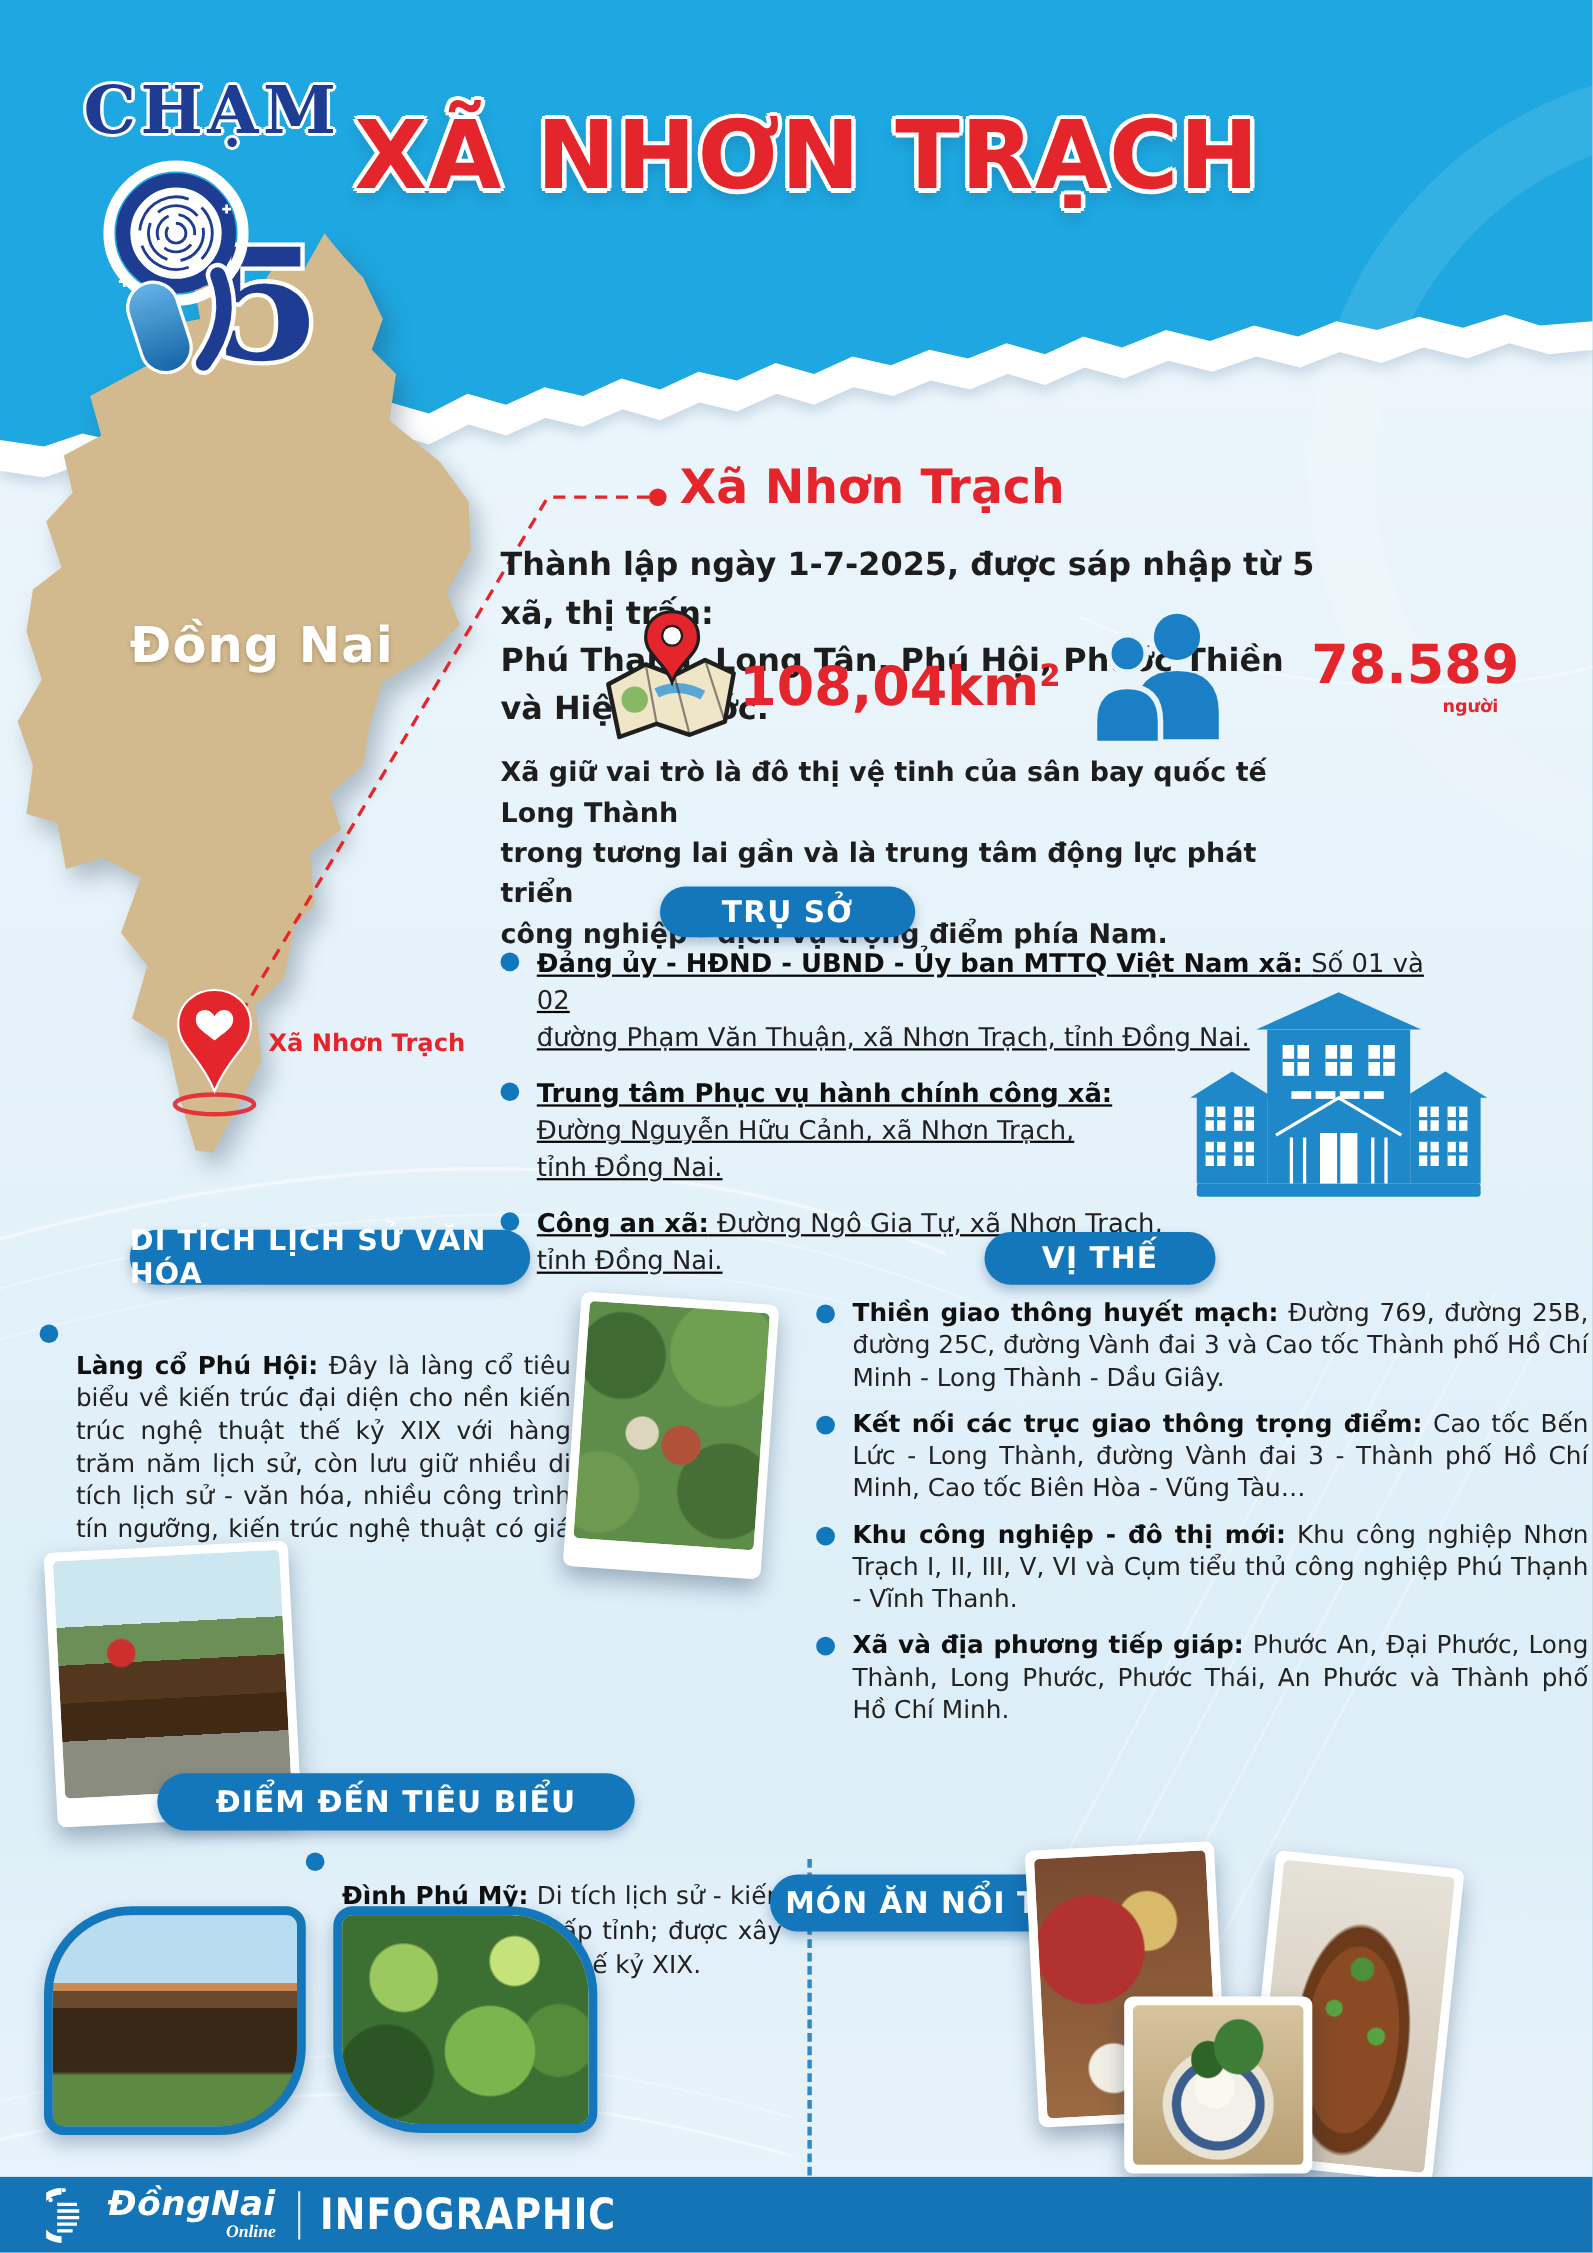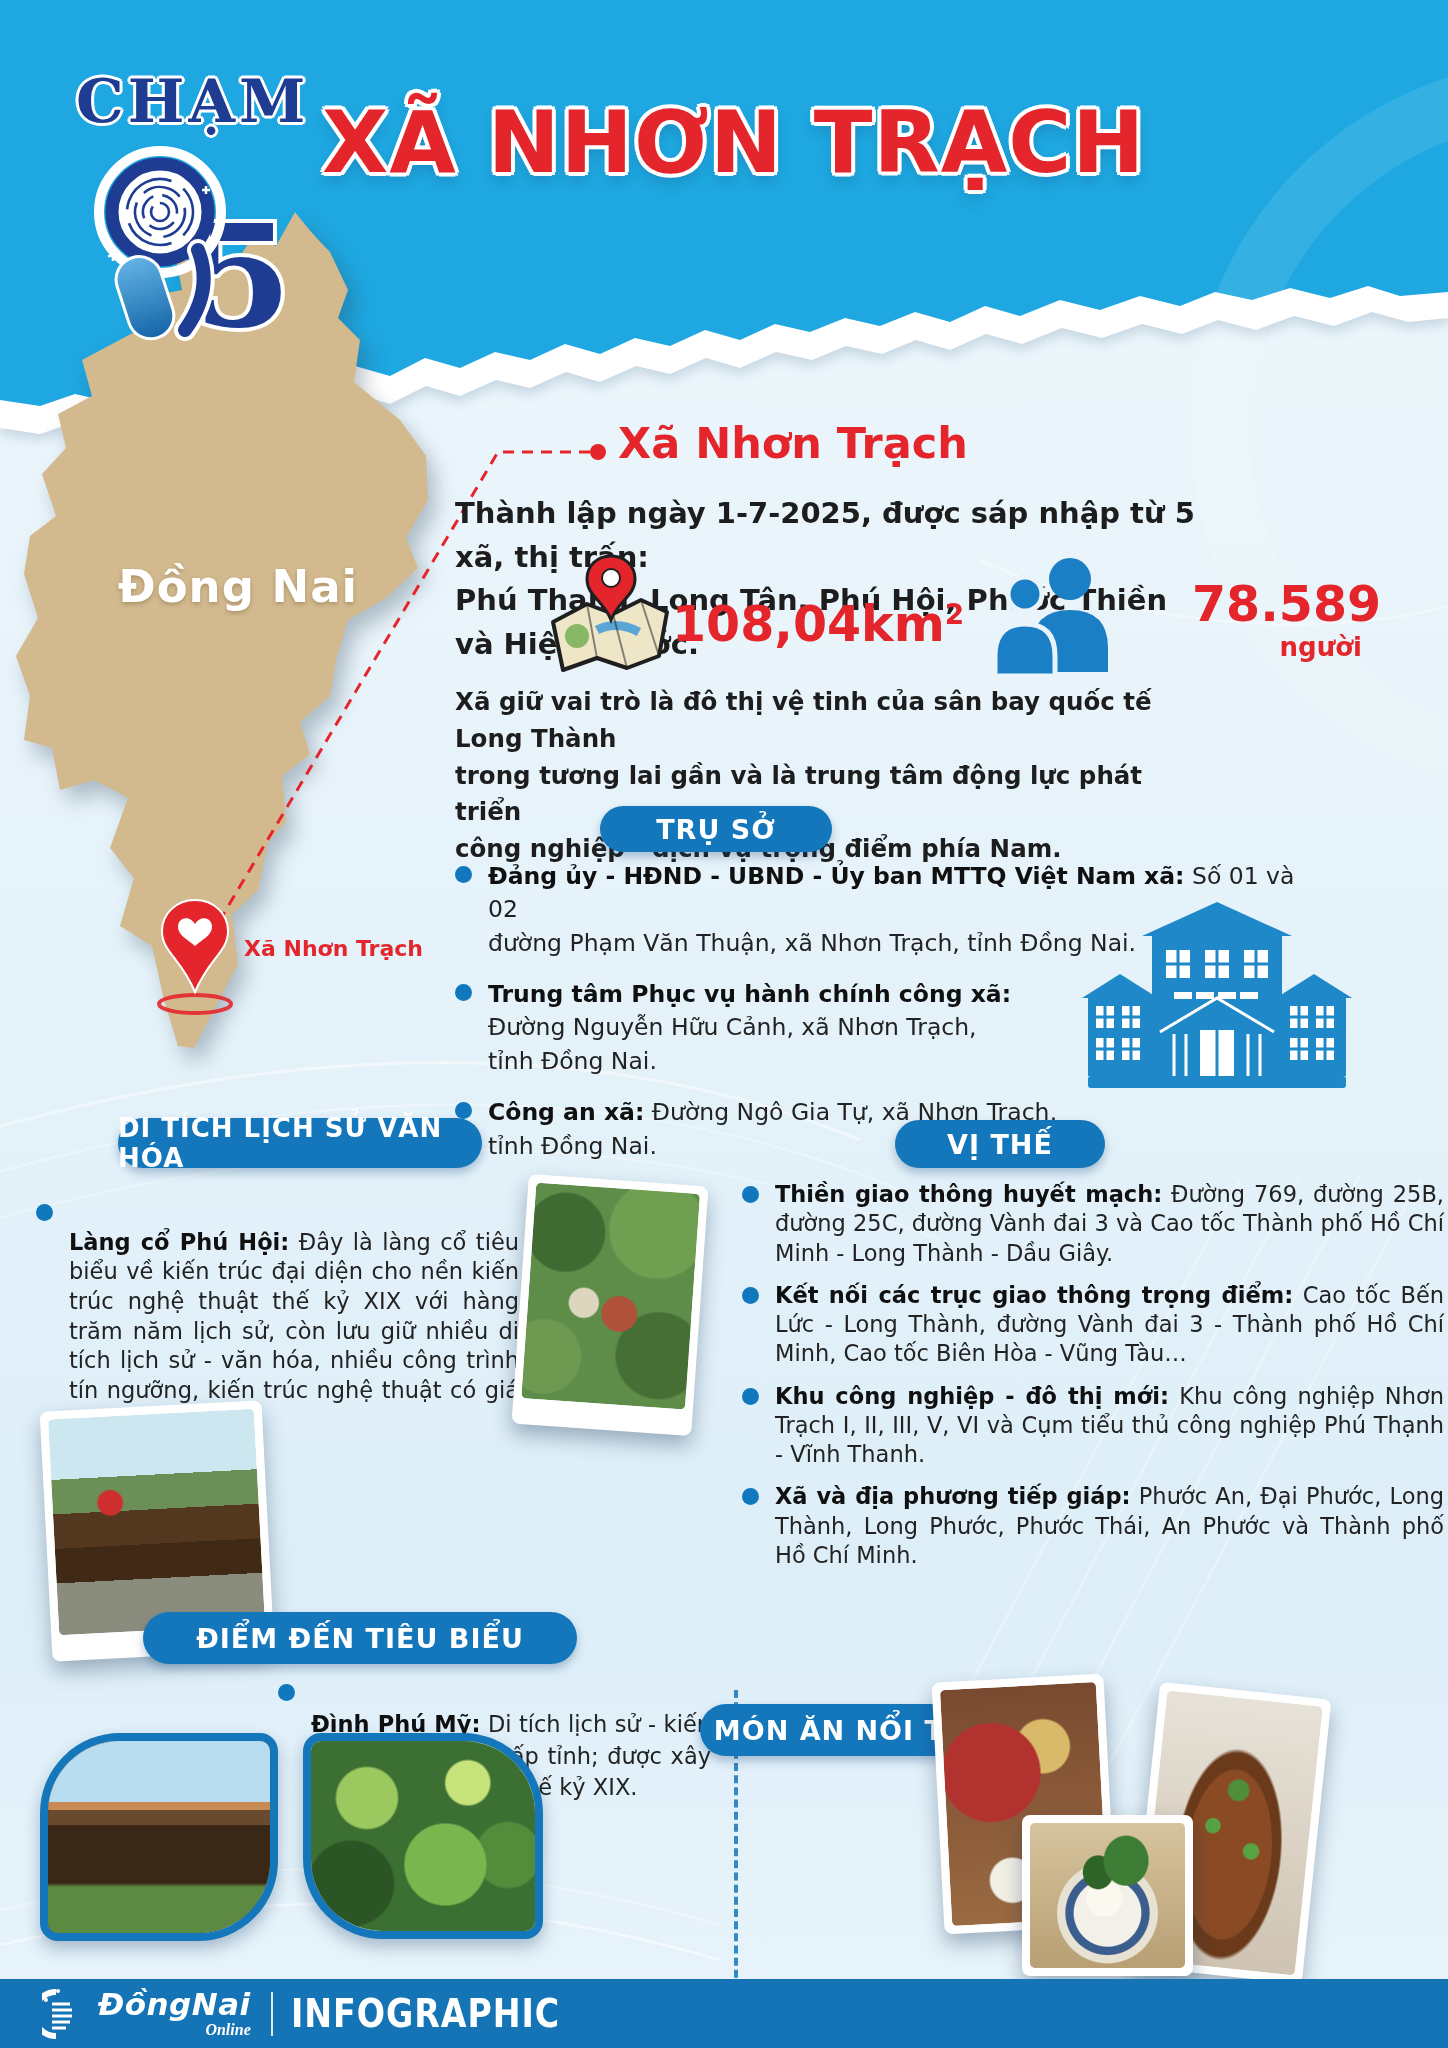--- a/index.html
+++ b/index.html
@@ -19,21 +19,21 @@
   .pin-label{left:244px;top:936px;font-size:22px;font-weight:bold;color:#e4262c;}
   
   .intro-heading{left:618px;top:418px;font-size:43px;font-weight:bold;color:#e4262c;}
   .para{color:#1d1d1d;white-space:pre-line;}
   .establishment{left:455px;top:492px;font-size:29px;font-weight:bold;line-height:1.5;width:760px;}
   .role{left:455px;top:684px;font-size:24.5px;font-weight:bold;line-height:1.5;width:720px;}
   .bignum{font-weight:bold;color:#e4262c;}
   .area-val{left:672px;top:596px;font-size:49px;}
   .area-val sup{font-size:28px;}
   .pop-val{left:1192px;top:576px;width:170px;font-size:49px;text-align:center;}
-  .pop-unit{left:1192px;top:632px;width:170px;font-size:26px;text-align:right;font-weight:bold;color:#e4262c;}
+  .pop-unit{left:1192px;top:632px;width:170px;font-size:16px;text-align:right;font-weight:bold;color:#e4262c;}
   
   .pill{background:#1577bb;border-radius:26px;color:#fff;font-weight:bold;display:flex;align-items:center;justify-content:center;
         letter-spacing:1px;box-shadow:0 5px 10px rgba(20,70,120,.3);}
   
   .li{position:relative;padding-left:33px;color:#222;white-space:pre-line;}
   .li .dot{position:absolute;left:0;top:6px;width:17px;height:17px;border-radius:50%;background:#1178bd;}
   .li .b{font-weight:bold;color:#101010;}
   .list .li{margin-bottom:18px;}
   .just{text-align:justify;}
   
@@ -189,21 +189,21 @@
   <div class="abs bignum pop-val">78.589</div>
   <div class="abs pop-unit">người</div>
 
   <div class="abs para role">Xã giữ vai trò là đô thị vệ tinh của sân bay quốc tế Long Thành
 trong tương lai gần và là trung tâm động lực phát triển
 công nghiệp - dịch vụ trọng điểm phía Nam.</div>
 
   <div class="abs pill" style="left:600px;top:806px;width:232px;height:46px;font-size:27px;">
     <span>TRỤ SỞ</span>
   </div>
-  <div class="abs list" style="left:455px;top:860px;width:850px;font-size:23.5px;line-height:1.42;">
+  <div class="abs list" style="left:455px;top:860px;width:850px;font-size:23.5px;line-height:1.42;text-decoration:underline;">
     <div class="li"><span class="dot"></span><span class="b">Đảng ủy - HĐND - UBND - Ủy ban MTTQ Việt Nam xã:</span> <span>Số 01 và 02
 đường Phạm Văn Thuận, xã Nhơn Trạch, tỉnh Đồng Nai.</span></div>
     <div class="li"><span class="dot"></span><span class="b">Trung tâm Phục vụ hành chính công xã:</span> <span>
 Đường Nguyễn Hữu Cảnh, xã Nhơn Trạch,
 tỉnh Đồng Nai.</span></div>
     <div class="li"><span class="dot"></span><span class="b">Công an xã:</span> <span>Đường Ngô Gia Tự, xã Nhơn Trạch,
 tỉnh Đồng Nai.</span></div>
   </div>
 
   <svg class="abs" style="left:1082px;top:892px;" width="270" height="200" viewBox="0 0 270 200">

